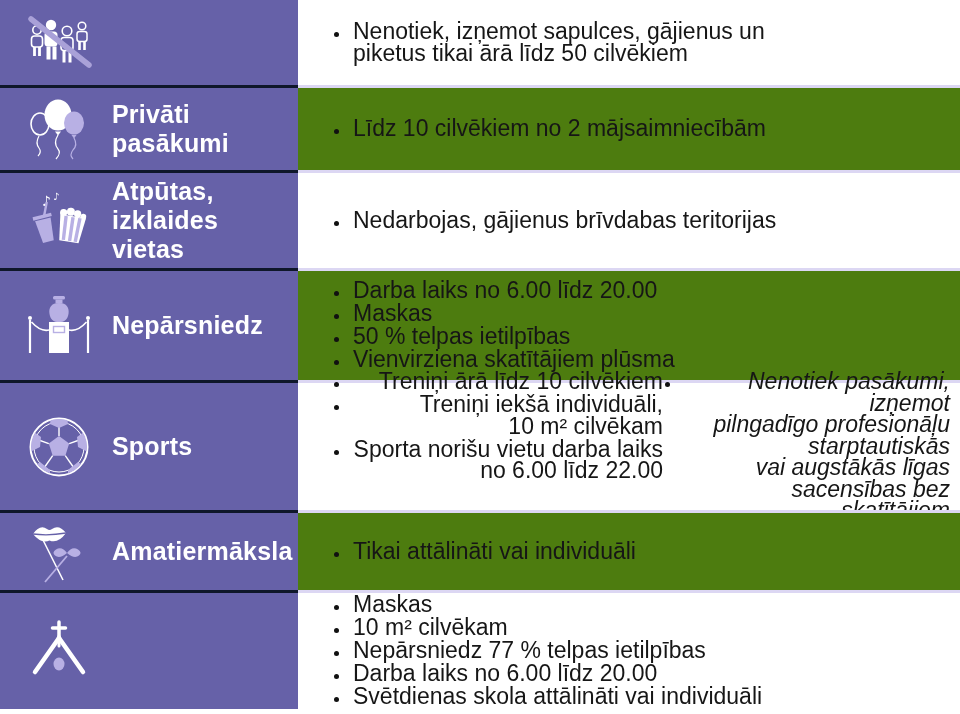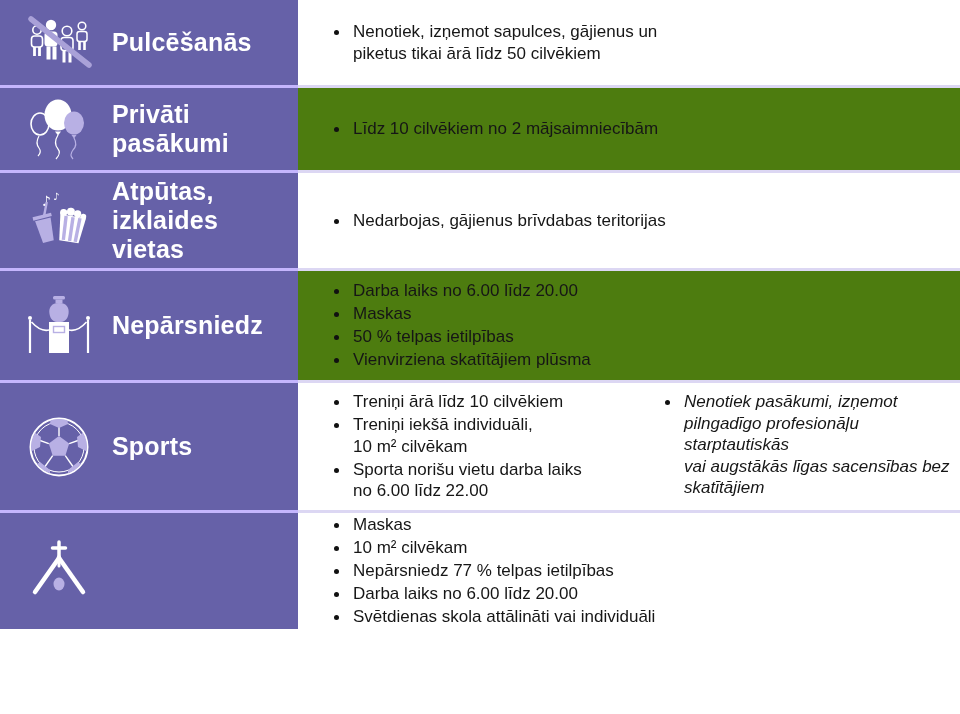--- a/index.html
+++ b/index.html
@@ -10,35 +10,35 @@
   }
   .row{display:flex;width:100%;}
   .cell-left{
     width:298px;flex:none;background:#6661a8;display:flex;align-items:center;
     box-sizing:border-box;
   }
   .cell-right{
     flex:1;display:flex;align-items:center;box-sizing:border-box;
     padding-left:34px;padding-right:10px;
   }
-  .row + .row .cell-left{border-top:3px solid #c4b5fd;}
+  .row + .row .cell-left{border-top:3px solid #0f172a;}
   .row + .row .cell-right{border-top:3px solid #dcd7f3;}
   .bg-lav{background:#4d7c0f;}
   .bg-white{background:#ffffff;}
   .h85{height:85px;} .h98{height:98px;} .h112{height:112px;}
   .h130{height:130px;} .h80{height:80px;} .h119{height:119px;}
   .iconbox{width:112px;flex:none;display:flex;justify-content:center;align-items:center;padding-left:6px;box-sizing:border-box;}
   .title{
     color:#ffffff;font-size:25px;font-weight:700;line-height:1.16;
     white-space:pre-line;letter-spacing:.2px;
   }
-  ul.bullets{margin:0;padding-left:18px;color:#161616;font-size:17px;list-style:disc;}
+  ul.bullets{margin:0;padding-left:18px;color:#161616;font-size:23px;list-style:disc;}
   ul.bullets li{line-height:21.5px;margin:1.5px 0;white-space:pre-line;padding-left:3px;}
   ul.bullets li::marker{color:#111;font-size:15px;}
-  .cols{display:flex;width:100%;align-items:flex-start;}
+  .cols{display:flex;width:100%;align-items:flex-start;text-align:right;}
   .col1{width:313px;flex:none;}
   .col2{flex:1;font-style:italic;}
 </style>
 </head>
 <body>
 
 <div class="poster">
 
   <div class="row h85">
     <div class="cell-left">
@@ -61,21 +61,20 @@
             <path d="M40 34.5 v12 M46 34.5 v12" stroke-width="3"></path>
           </g>
           <g stroke="#fff" stroke-width="1.5" fill="none">
             <circle cx="58" cy="10" r="3.8"></circle>
             <rect x="53" y="15.5" width="10" height="10" rx="2.5"></rect>
             <path d="M55.5 25.5 v8.5 M60.5 25.5 v8.5" stroke-width="2.6"></path>
           </g>
           <line x1="7" y1="3" x2="65" y2="49" stroke="#a9a1d8" stroke-width="5.5" stroke-linecap="round"></line>
         </svg>
       </span>
-      <div class="title">Pulcēšanās</div>
     </div>
     <div class="cell-right bg-white">
       <ul class="bullets">
           <li>Nenotiek, izņemot sapulces, gājienus un
 piketus tikai ārā līdz 50 cilvēkiem</li>
         </ul>
     </div>
   </div>
 
   <div class="row h85">
@@ -221,20 +220,39 @@
         <ul class="bullets col2">
             <li>Nenotiek pasākumi, izņemot
 pilngadīgo profesionāļu starptautiskās
 vai augstākās līgas sacensības bez
 skatītājiem</li>
           </ul>
       </div>
     </div>
   </div>
 
+  <div class="row h80">
+    <div class="cell-left">
+      <span class="iconbox">
+        <svg width="64" height="64" viewBox="0 0 64 64">
+          <line x1="16" y1="20" x2="36" y2="60" stroke="#fff" stroke-width="1.6"></line>
+          <line x1="40" y1="36" x2="18" y2="62" stroke="#b8b0e4" stroke-width="1.8"></line>
+          <path d="M6 14 Q13 4 20 9 Q22.5 11 25 9 Q32 4 39 13 Q31 24 22.5 20.5 Q14 24 6 14 Z" fill="#fff"></path>
+          <path d="M6 14 Q22 16 39 13" stroke="#6661a8" stroke-width="1.3" fill="none"></path>
+          <path d="M40 33 q-5 -7 -11 -3.5 q-4.5 3 -1 6 q4.5 3.8 12 -2.5 q7.5 6.3 12 2.5 q3.5 -3 -1 -6 q-6 -3.5 -11 3.5 z" fill="#b8b0e4"></path>
+        </svg>
+      </span>
+      <div class="title">Amatiermāksla</div>
+    </div>
+    <div class="cell-right bg-lav">
+      <ul class="bullets">
+          <li>Tikai attālināti vai individuāli</li>
+        </ul>
+    </div>
+  </div>
 
   <div class="row h119">
     <div class="cell-left">
       <span class="iconbox">
         <svg width="64" height="64" viewBox="0 0 64 64">
           <g stroke="#fff" stroke-linecap="round" fill="none">
             <line x1="32" y1="3" x2="32" y2="17" stroke-width="3.5"></line>
             <line x1="25.5" y1="9" x2="38.5" y2="9" stroke-width="3.5"></line>
             <line x1="32" y1="17" x2="32" y2="27" stroke-width="3"></line>
             <line x1="32" y1="19" x2="8" y2="53" stroke-width="4.5"></line>

